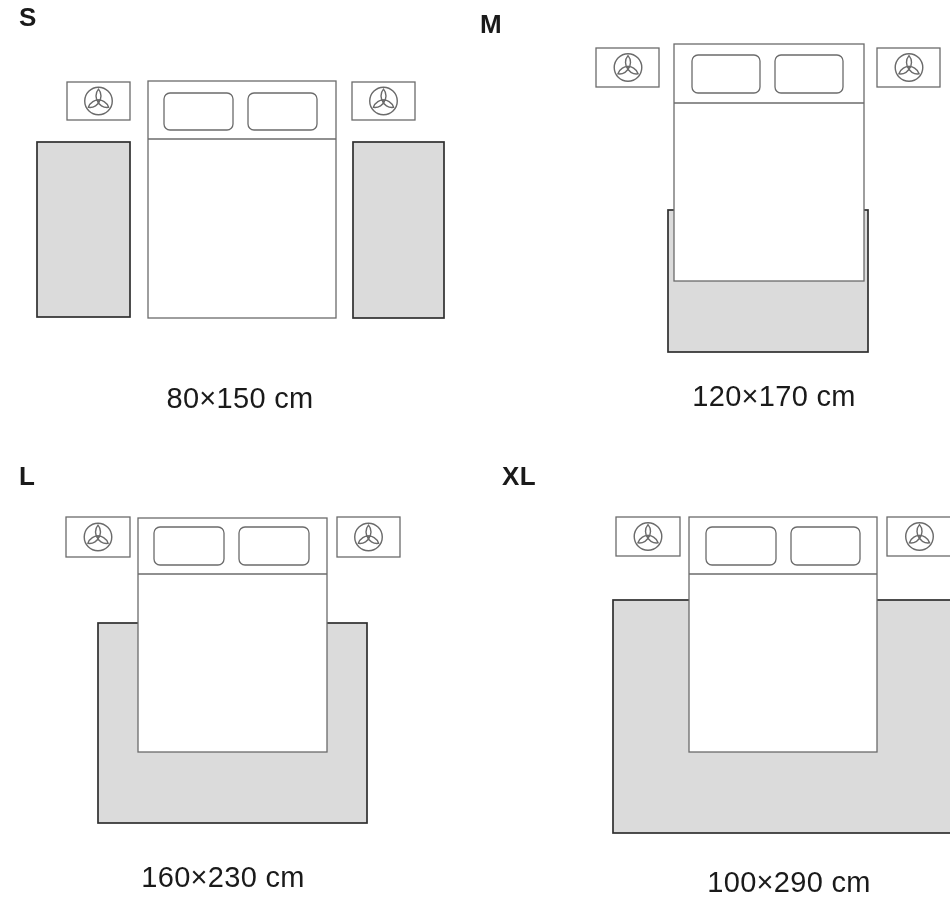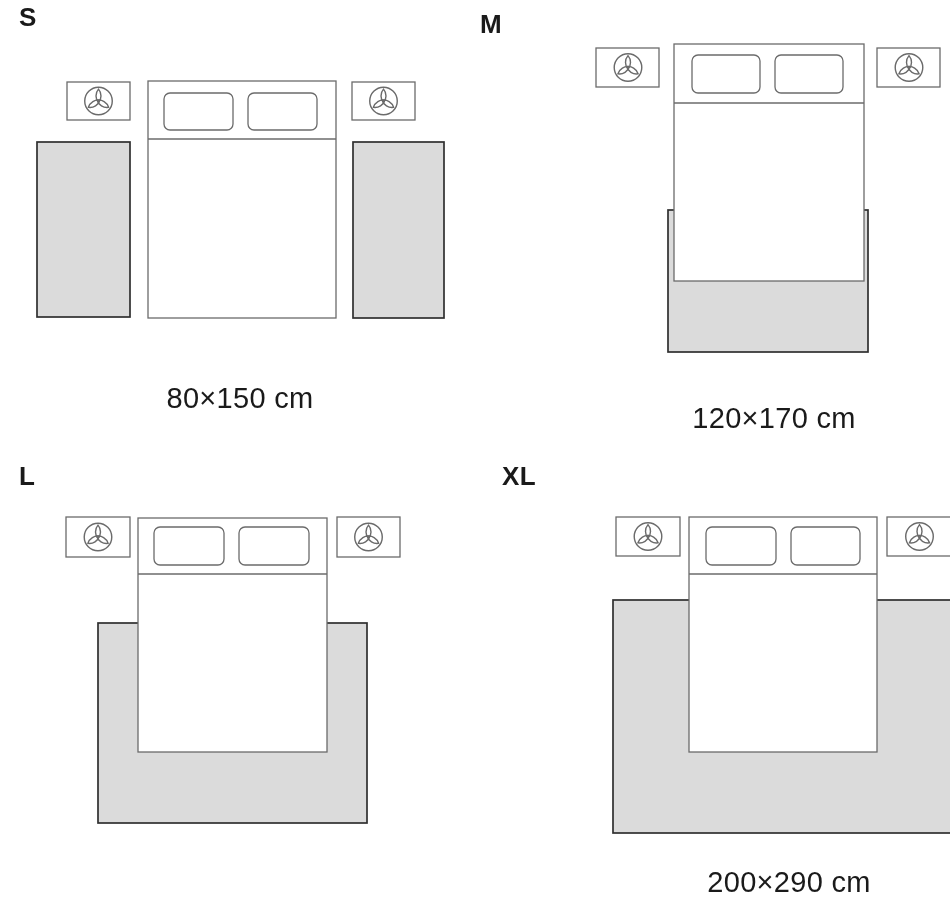--- a/index.html
+++ b/index.html
@@ -66,45 +66,46 @@
     <rect class="rug" x="193" y="210" width="200" height="142"></rect>
     <rect class="furn" x="199" y="44" width="190" height="237"></rect>
     <line class="furnline" x1="199" y1="103" x2="389" y2="103"></line>
     <rect class="furn" x="217" y="55" width="68" height="38" rx="6"></rect>
     <rect class="furn" x="300" y="55" width="68" height="38" rx="6"></rect>
     <rect class="furn" x="121" y="48" width="63" height="39"></rect>
     <rect class="furn" x="402" y="48" width="63" height="39"></rect>
     <use href="#plant" x="134" y="48.5" width="38" height="38"></use>
     <use href="#plant" x="415" y="48.5" width="38" height="38"></use>
   </svg>
-  <div class="caption" style="left:139px;top:403px">120×170 cm</div>
+  <div class="caption" style="left:139px;top:381px">120×170 cm</div>
 </section>
 
 <section class="panel" id="panel-l">
   <div class="size-label" style="left:19px;top:13px">L</div>
   <svg class="diagram" width="475" height="450" viewBox="0 0 475 450">
     <rect class="rug" x="98" y="173" width="269" height="200"></rect>
     <rect class="furn" x="138" y="68" width="189" height="234"></rect>
     <line class="furnline" x1="138" y1="124" x2="327" y2="124"></line>
     <rect class="furn" x="154" y="77" width="70" height="38" rx="6"></rect>
     <rect class="furn" x="239" y="77" width="70" height="38" rx="6"></rect>
     <rect class="furn" x="66" y="67" width="64" height="40"></rect>
     <rect class="furn" x="337" y="67" width="63" height="40"></rect>
     <use href="#plant" x="79" y="68" width="38" height="38"></use>
     <use href="#plant" x="349.5" y="68" width="38" height="38"></use>
   </svg>
+  <div class="caption" style="left:63px;top:412px">160×230 cm</div>
 </section>
 
 <section class="panel" id="panel-xl">
   <div class="size-label" style="left:3px;top:13px">XL</div>
   <svg class="diagram" width="475" height="450" viewBox="0 0 475 450">
     <rect class="rug" x="114" y="150" width="340" height="233"></rect>
     <rect class="furn" x="190" y="67" width="188" height="235"></rect>
     <line class="furnline" x1="190" y1="124" x2="378" y2="124"></line>
     <rect class="furn" x="207" y="77" width="70" height="38" rx="6"></rect>
     <rect class="furn" x="292" y="77" width="69" height="38" rx="6"></rect>
     <rect class="furn" x="117" y="67" width="64" height="39"></rect>
     <rect class="furn" x="388" y="67" width="65" height="39"></rect>
     <use href="#plant" x="130" y="67.5" width="38" height="38"></use>
     <use href="#plant" x="401.5" y="67.5" width="38" height="38"></use>
   </svg>
-  <div class="caption" style="left:130px;top:417px">200×290 cm</div>
+  <div class="caption" style="left:130px;top:417px">100×290 cm</div>
 </section>
 
 </body></html>

